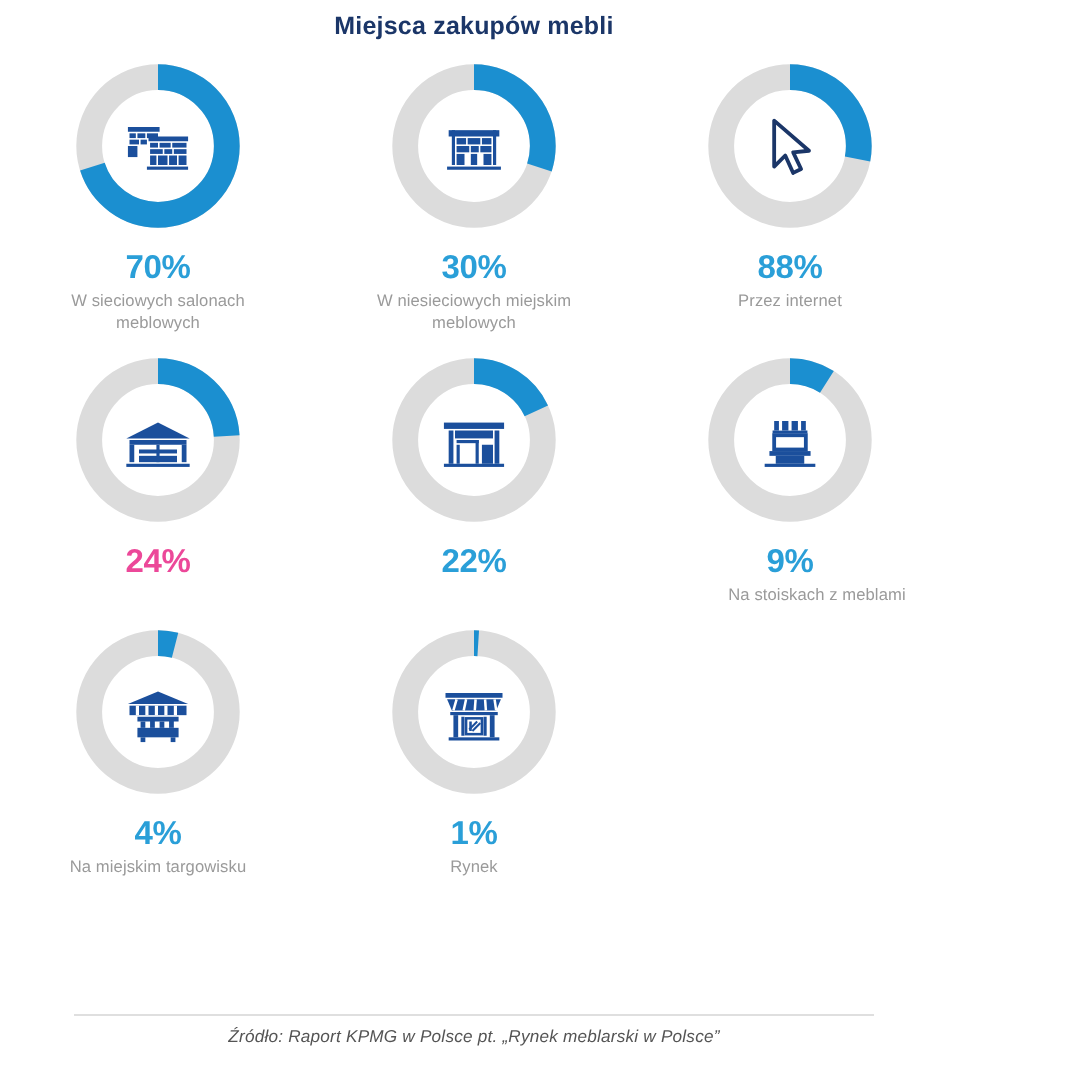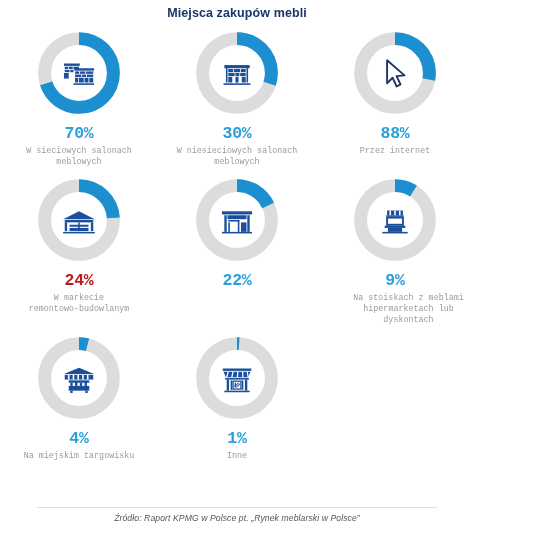--- a/index.html
+++ b/index.html
@@ -28,21 +28,20 @@
     padding-top: 6px;
     line-height: 14px;
   }
   .rows {
     padding-top: 8px;
   }
   .row {
     display: flex;
     justify-content: center;
     align-items: flex-start;
-    font-family: Liberation Mono, monospace;
   }
   .row-1 { margin-top: 2px; }
   .row-2 { margin-top: 10px; }
   .row-3 { margin-top: 10px; }
   .cell {
     width: 162px;
     display: flex;
     flex-direction: column;
     align-items: center;
   }
@@ -179,21 +178,21 @@
                 <rect x="13" y="29" width="5" height="7"></rect>
                 <rect x="22" y="29" width="4" height="7"></rect>
                 <rect x="30" y="29" width="5" height="7"></rect>
                 <rect x="7" y="37" width="34" height="2"></rect>
               </g>
             </svg>
           </div>
         </div>
         <div class="pct" style="color: rgb(42, 159, 216);">30%</div>
         <div class="label" style="color: rgb(154, 154, 154);">
-          <div>W niesieciowych salonach</div>
+          <div>W niesieciowych miejskim</div>
           <div>meblowych</div>
         </div>
       </div>
 
       <div class="cell">
         <div class="donut-wrap">
           <svg viewBox="0 0 100 100">
             <circle cx="50" cy="50" r="40" fill="none" stroke="#dcdcdc" stroke-width="15"></circle>
             <circle class="arc" cx="50" cy="50" r="40" fill="none" stroke="#1b8fd0" stroke-width="15" transform="rotate(-90 50 50)" stroke-dasharray="70.37 180.96"></circle>
           </svg>
@@ -225,25 +224,21 @@
                 <rect x="6" y="27" width="3" height="11"></rect>
                 <rect x="39" y="27" width="3" height="11"></rect>
                 <rect x="12" y="30" width="24" height="2.5"></rect>
                 <rect x="12" y="34" width="24" height="4"></rect>
                 <rect x="23" y="27" width="2" height="11"></rect>
                 <rect x="4" y="39" width="40" height="2"></rect>
               </g>
             </svg>
           </div>
         </div>
-        <div class="pct" style="color: #b91c1c;">24%</div>
-        <div class="label" style="color: rgb(154, 154, 154);">
-          <div>W markecie</div>
-          <div>remontowo-budowlanym</div>
-        </div>
+        <div class="pct" style="color: #ec4899;">24%</div>
       </div>
 
       <div class="cell">
         <div class="donut-wrap">
           <svg viewBox="0 0 100 100">
             <circle cx="50" cy="50" r="40" fill="none" stroke="#dcdcdc" stroke-width="15"></circle>
             <circle class="arc" cx="50" cy="50" r="40" fill="none" stroke="#1b8fd0" stroke-width="15" transform="rotate(-90 50 50)" stroke-dasharray="45.24 206.09"></circle>
           </svg>
           <div class="donut-icon">
             <svg viewBox="0 0 48 48">
@@ -282,21 +277,20 @@
                 <rect x="17" y="12" width="2" height="6" fill="#ffffff"></rect>
                 <rect x="23" y="12" width="2" height="6" fill="#ffffff"></rect>
                 <rect x="29" y="12" width="2" height="6" fill="#ffffff"></rect>
               </g>
             </svg>
           </div>
         </div>
         <div class="pct" style="color: rgb(42, 159, 216);">9%</div>
         <div class="label" style="color: rgb(154, 154, 154); margin-left: 27px;">
           <div>Na stoiskach z meblami</div>
-          <div>hipermarketach lub dyskontach</div>
         </div>
       </div>
     </div>
 
     <div class="row row-3">
       <div class="cell">
         <div class="donut-wrap">
           <svg viewBox="0 0 100 100">
             <circle cx="50" cy="50" r="40" fill="none" stroke="#dcdcdc" stroke-width="15"></circle>
             <circle class="arc" cx="50" cy="50" r="40" fill="none" stroke="#1b8fd0" stroke-width="15" transform="rotate(-90 50 50)" stroke-dasharray="10.05 241.27"></circle>
@@ -358,21 +352,21 @@
                   <line x1="23" y1="36" x2="28" y2="31"></line>
                 </g>
                 <rect x="21" y="30" width="1.6" height="6"></rect>
                 <rect x="8" y="40" width="32" height="2"></rect>
               </g>
             </svg>
           </div>
         </div>
         <div class="pct" style="color: rgb(42, 159, 216);">1%</div>
         <div class="label" style="color: rgb(154, 154, 154);">
-          <div>Inne</div>
+          <div>Rynek</div>
         </div>
       </div>
 
       <div class="cell"></div>
     </div>
 
   </div>
 
   <div class="footer">
     <div class="footer-rule"></div>

